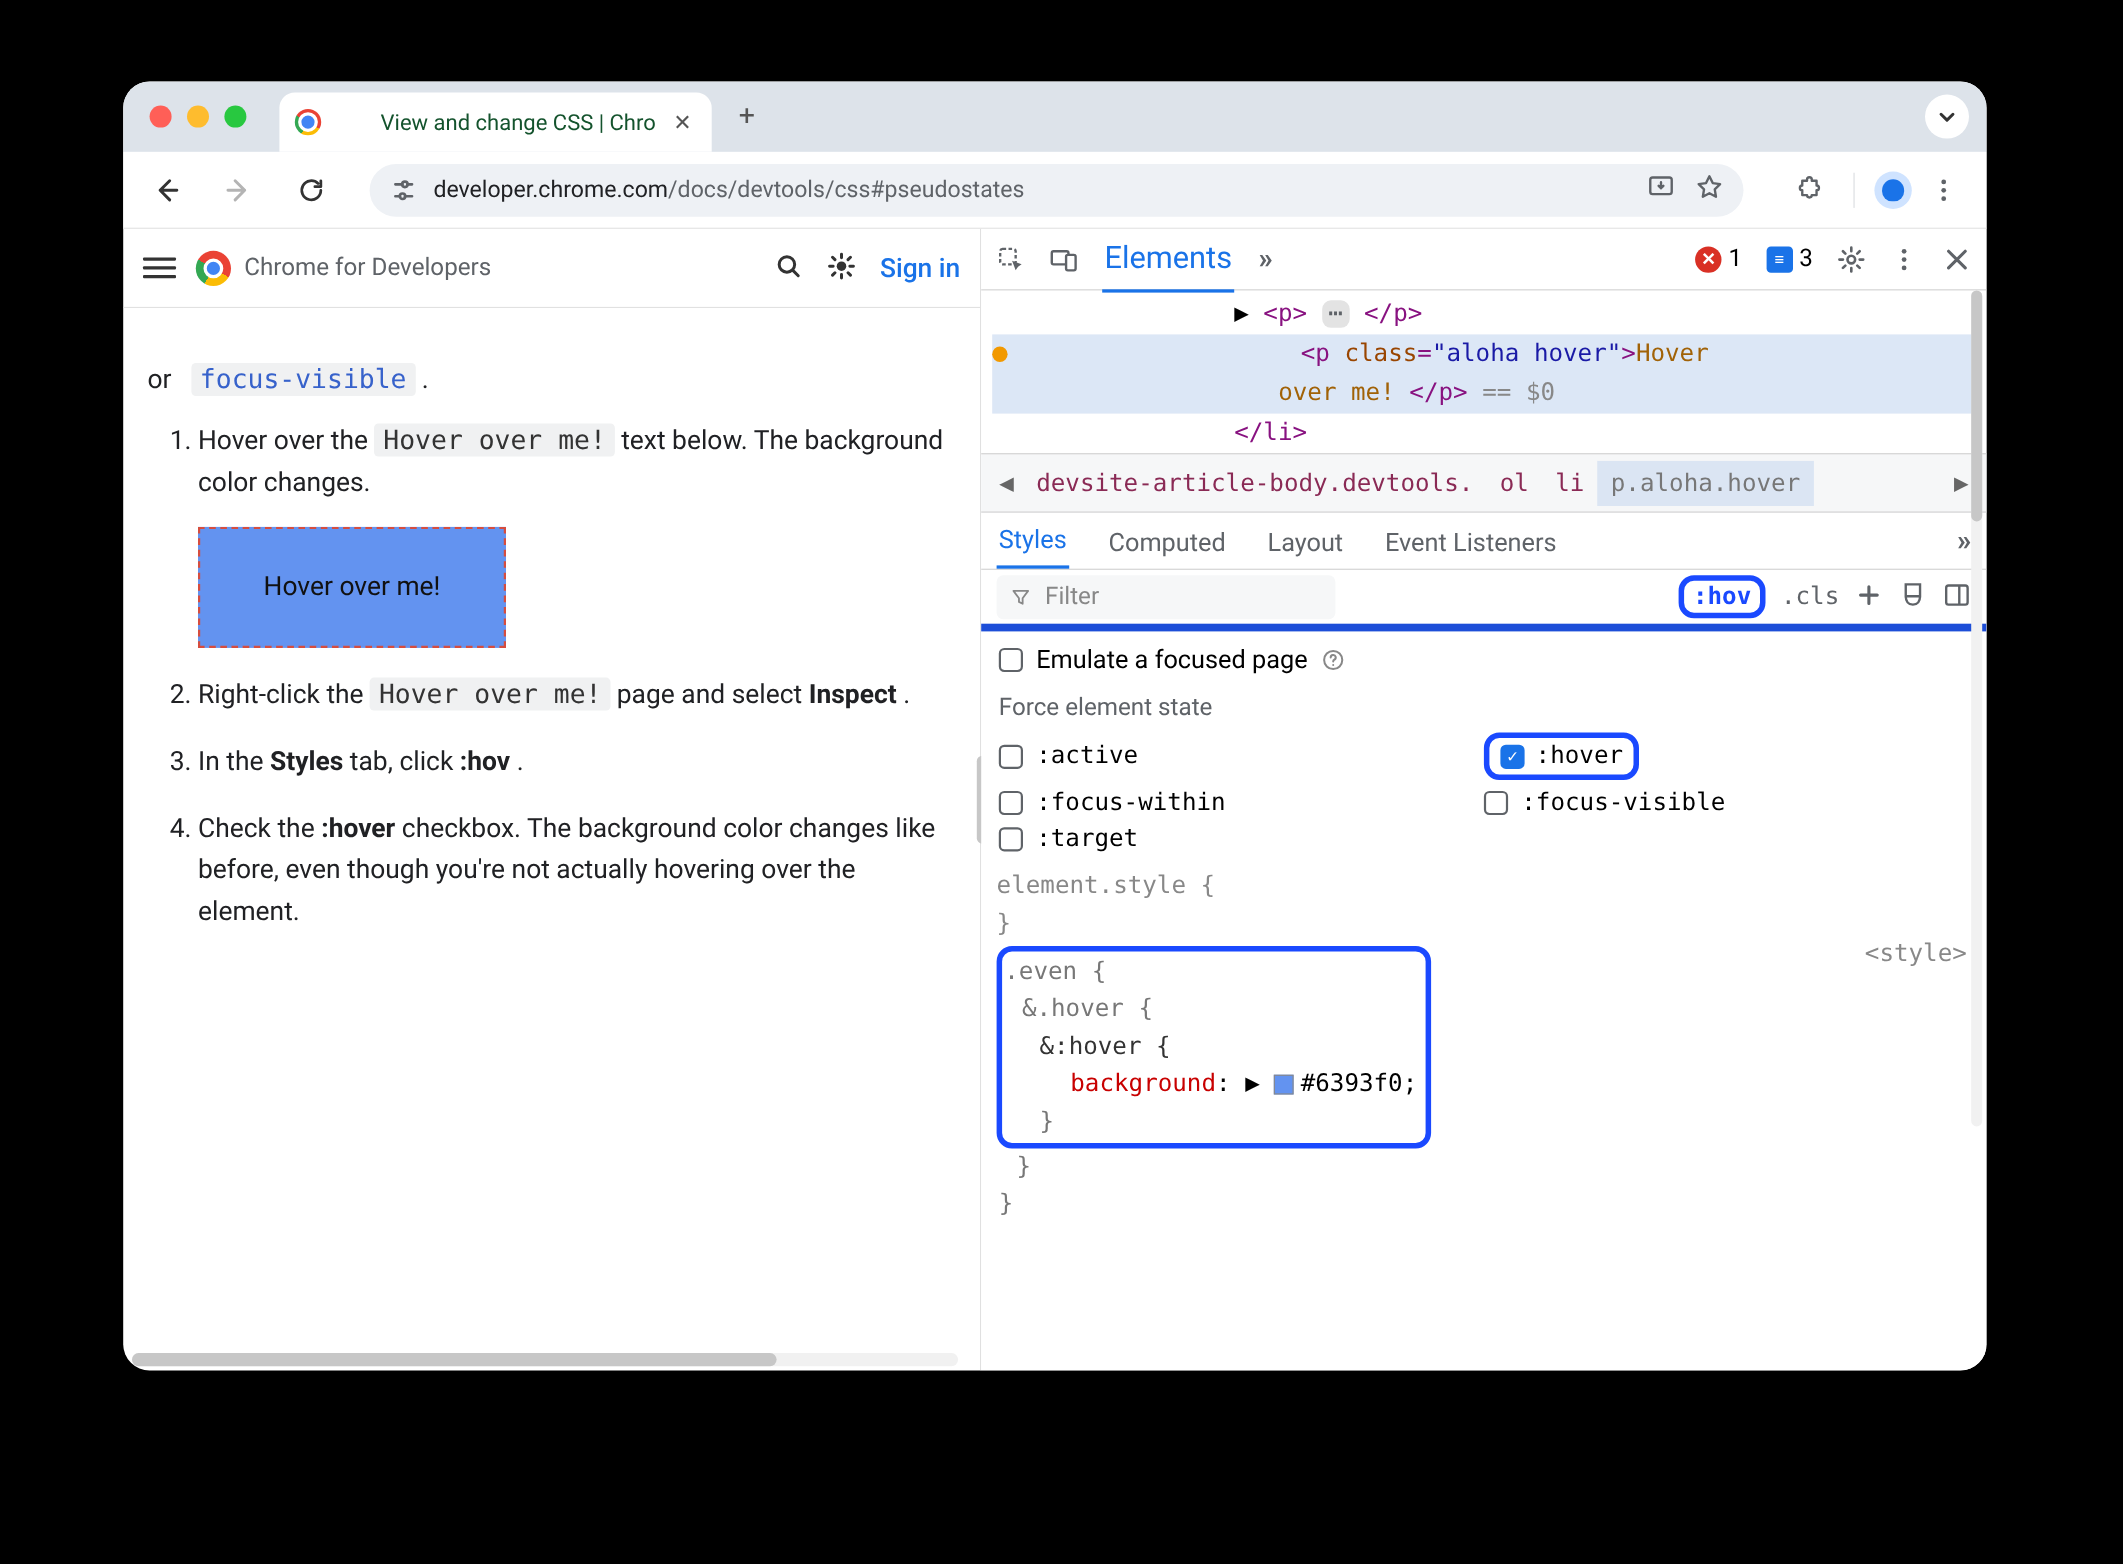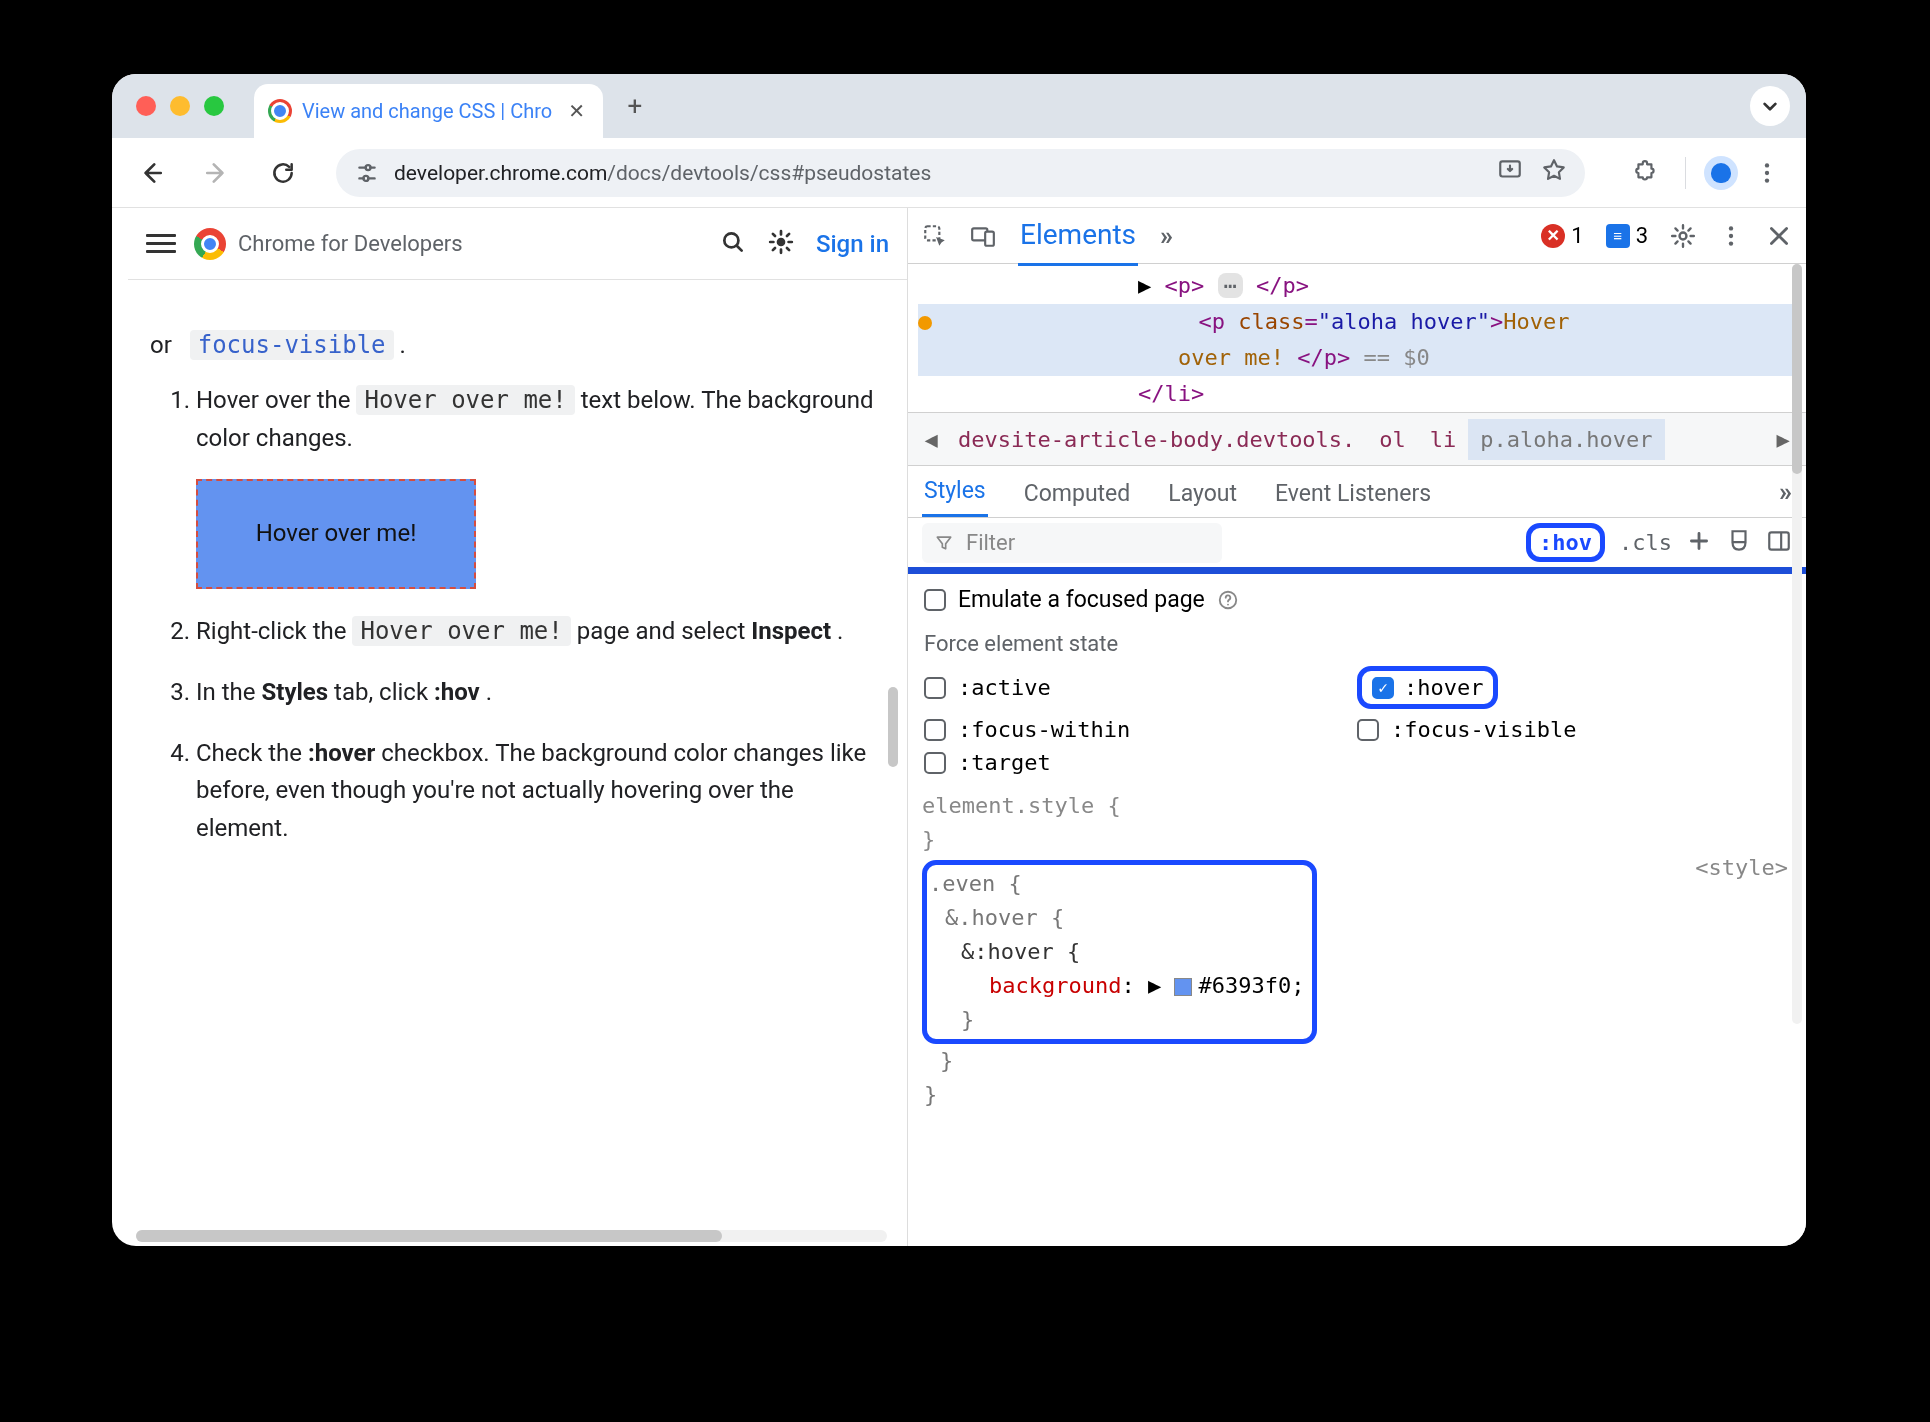--- a/index.html
+++ b/index.html
@@ -44,21 +44,21 @@
     margin-left: 30px;
     border-radius: 14px 14px 0 0;
     display:flex;
     align-items:center;
     padding: 0 18px 0 14px;
     max-width: 410px;
     gap:10px;
   }
   .chrome-favicon { width:24px; height:24px; border-radius:50%; background: conic-gradient(#ea4335 0 120deg, #fbbc05 120deg 210deg, #34a853 210deg 300deg, #ea4335 300deg 360deg); position:relative;}
   .chrome-favicon::after{content:""; position:absolute; top:50%; left:50%; width:12px; height:12px; background:#4285f4; border:3px solid #fff; border-radius:50%; transform:translate(-50%,-50%);}
-  .tab-title { font-size:20px; color:#3b82f6; white-space:nowrap; overflow:hidden; text-overflow:ellipsis; max-width:280px;}
+  .tab-title { font-size:20px; color:#14532d; white-space:nowrap; overflow:hidden; text-overflow:ellipsis; max-width:280px;margin-left:44px;}
   .tab-close { font-size:20px; color:#555; margin-left:6px;}
   .new-tab { width:48px; text-align:center; font-size:26px; color:#555; margin-left:8px;}
   .window-menu {
     position:absolute; right:16px; top:12px; width:40px; height:40px; border-radius:50%;
     background:#fff; display:flex; align-items:center; justify-content:center;
   }
   
   .addressbar-row {
     height: 70px;
     background:#fff;
@@ -99,21 +99,20 @@
     position:relative;
   }
   
   .page-col {
     width: 780px;
     border-right:1px solid #ddd;
     display:flex;
     flex-direction:column;
     overflow:hidden;
     position:relative;
-    margin-left:16px;
   }
   .page-header {
     height:72px;
     display:flex;
     align-items:center;
     padding:0 18px;
     gap:18px;
     border-bottom:1px solid #e1e1e1;
   }
   .hamburger { width:30px; display:flex; flex-direction:column; gap:5px;}

